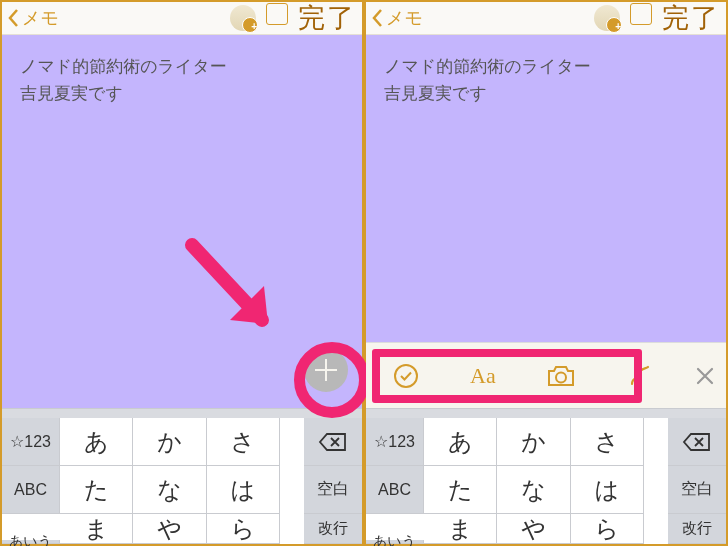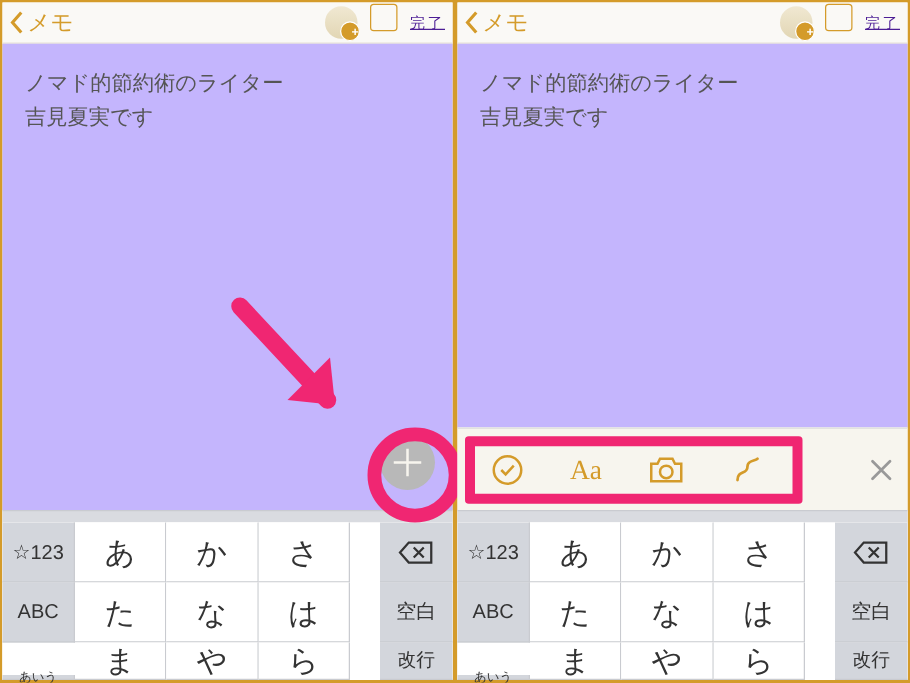--- a/index.html
+++ b/index.html
@@ -7,46 +7,46 @@
 .panel { flex: 1; background: #fff; margin: 2px; display: flex; flex-direction: column; position: relative; }
 
 .nav-bar { height: 22px; display: flex; align-items: center; justify-content: space-between; padding: 16px 6px; background: #faf9f6; border-bottom: 1px solid #e5e0d5; overflow: hidden; }
 .nav-left { display: flex; align-items: center; gap: 2px; color: #d49b2a; font-size: 18px; }
 .nav-left svg { stroke: #d49b2a; }
 .nav-right { display: flex; align-items: center; gap: 10px; color: #d49b2a; }
 .avatar-circle { width: 26px; height: 26px; border-radius: 50%; background: linear-gradient(#f0e8d2,#e2d6b4); display: flex; align-items: center; justify-content: center; position: relative; }
 .avatar-circle::after { content:''; position:absolute; right:-2px; bottom:-2px; width:14px; height:14px; border-radius:50%; background:#d49b2a; border:1.5px solid #fff; }
 .avatar-plus { position:absolute; right:-1px; bottom:-1px; z-index:1; color:#fff; font-size:10px; font-weight:bold; }
 .share-icon { width:22px; height:22px; border:1.8px solid #d49b2a; border-radius:3px; position:relative; margin-top:-8px; }
-.done-txt { font-size: 12px; font-weight: 500; color: #4c1d95; letter-spacing: 2px; text-decoration: underline; }
+.done-txt { font-size: 27px; font-weight: 500; color: #a16207; letter-spacing: 2px; }
 
 .note-area { flex: 1; background: #c4b5fd; padding: 18px 18px; position: relative; }
 .note-text { font-size: 17px; color: #555; line-height: 1.6; }
 
 .plus-btn { position:absolute; right:14px; bottom:16px; width:44px; height:44px; border-radius:50%; background:#b8b8b8; display:flex; align-items:center; justify-content:center; }
 .plus-btn::before,.plus-btn::after{content:'';position:absolute;background:#f7f5ee;}
 .plus-btn::before{width:2px;height:22px;}
 .plus-btn::after{width:22px;height:2px;}
 
 .circle-annot{position:absolute;right:-8px;bottom:-10px;width:76px;height:76px;border:11px solid #f02672;border-radius:50%;pointer-events:none;}
 .arrow-annot{position:absolute;right:70px;bottom:58px;width:120px;height:120px;pointer-events:none;}
 
 .toolbar { height:66px; background:#f7f5ee; border-top:1px solid #dcdcdc; display:flex; align-items:center; padding:0 10px; gap:0; position:relative; }
-.tool-group { display:flex; gap:36px; padding:8px 16px; align-items:center;text-align:right; }
+.tool-group { display:flex; gap:50px; padding:8px 16px; align-items:center;text-align:right; }
 .tool-icon { color:#d49b2a; display:flex; align-items:center; justify-content:center; }
 .close-x { margin-left:auto; color:#999; display:flex; align-items:center; }
 
 .rect-annot { position:absolute; left:6px; top:6px; width:270px; height:54px; border:8px solid #f02672; border-radius:3px; pointer-events:none; }
 
 .keyboard { background:#fff; }
 .kbd-gap { height:10px; background:#d9dbe0; border-top:1px solid #c9cbd0; }
 .kbd-row { display:flex; height:48px; background:#fff; }
 .kbd-key { flex:1; display:flex; align-items:center; justify-content:center; font-size:24px; color:#333; border-right:1px solid #c9cbd0; border-bottom:1px solid #c9cbd0; background:#fff; }
 .kbd-key.side { flex:0 0 58px; background:#d3d6dc; font-size:16px; color:#333; }
-.kbd-key.side.small { font-size:10px;margin-top:26px; }
+.kbd-key.side.small { font-size:14px;margin-top:26px; }
 .kbd-key:last-child { border-right:none;margin-left:24px; }
 .backspace svg { stroke:#333; fill:none; }
 
 .nav-left-cut { margin-left:-2px; }
 .nav-cut { position:relative; overflow:hidden; }
 </style>
 </head>
 <body>
 
 <div class="panel">

